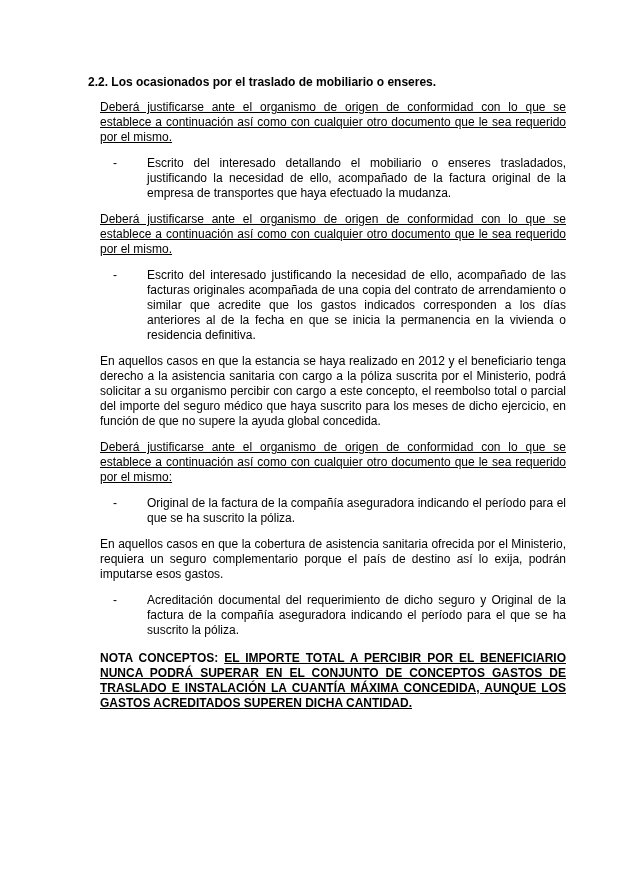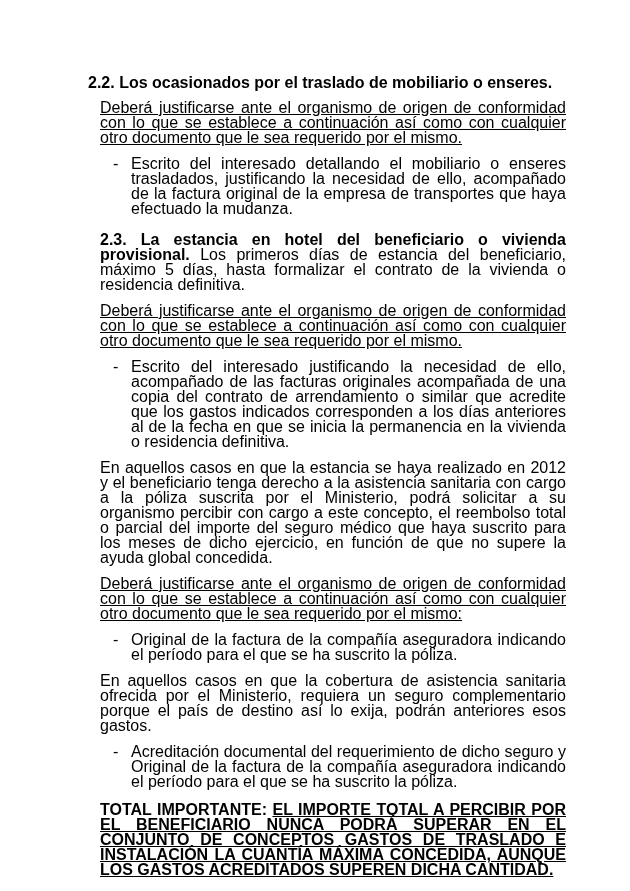--- a/index.html
+++ b/index.html
@@ -8,21 +8,21 @@
     background: #ffffff;
   }
   .page {
     position: relative;
     width: 630px;
     height: 891px;
     background: #ffffff;
     box-sizing: border-box;
     padding: 75px 64px 40px 88px;
     font-family: "Liberation Sans", sans-serif;
-    font-size: 16px;
+    font-size: 12px;
     line-height: 15px;
     color: #000000;
     overflow: hidden;
   }
   .para {
     margin: 0 0 11px 12px;
     text-align: justify;
   }
   .bold { font-weight: bold; }
   .underlined { text-decoration: underline; }
@@ -37,64 +37,62 @@
     margin: 0 0 11px 25px;
     align-items: flex-start;
   }
   .bullet .marker {
     flex: 0 0 18px;
     width: 18px;
   }
   .bullet .text {
     flex: 1 1 auto;
     text-align: justify;
+    margin-left: 16px;
   }
   .note {
     margin-top: 13px;
   }
 </style>
 </head>
 <body>
 
 <div class="page">
 
   <p class="heading">2.2. Los ocasionados por el traslado de mobiliario o enseres.</p>
 
   <p class="para underlined">Deberá justificarse ante el organismo de origen de conformidad con lo que se establece a continuación así como con cualquier otro documento que le sea requerido por el mismo.</p>
 
   <div class="bullet">
     <span class="marker">-</span>
     <span class="text">Escrito del interesado detallando el mobiliario o enseres trasladados, justificando la necesidad de ello, acompañado de la factura original de la empresa de transportes que haya efectuado la mudanza.</span>
   </div>
 
-  <p class="para heading-extra-space">
-    <span class="bold">2.3. La estancia en hotel del beneficiario o vivienda provisional.</span><span> Los primeros días de estancia del beneficiario, máximo 5 días, hasta formalizar el contrato de la vivienda o residencia definitiva.</span>
-  </p>
 
   <p class="para underlined">Deberá justificarse ante el organismo de origen de conformidad con lo que se establece a continuación así como con cualquier otro documento que le sea requerido por el mismo.</p>
 
   <div class="bullet">
     <span class="marker">-</span>
     <span class="text">Escrito del interesado justificando la necesidad de ello, acompañado de las facturas originales acompañada de una copia del contrato de arrendamiento o similar que acredite que los gastos indicados corresponden a los días anteriores al de la fecha en que se inicia la permanencia en la vivienda o residencia definitiva.</span>
   </div>
 
 
   <p class="para">En aquellos casos en que la estancia se haya realizado en 2012 y el beneficiario tenga derecho a la asistencia sanitaria con cargo a la póliza suscrita por el Ministerio, podrá solicitar a su organismo percibir con cargo a este concepto, el reembolso total o parcial del importe del seguro médico que haya suscrito para los meses de dicho ejercicio, en función de que no supere la ayuda global concedida.</p>
 
   <p class="para underlined">Deberá justificarse ante el organismo de origen de conformidad con lo que se establece a continuación así como con cualquier otro documento que le sea requerido por el mismo:</p>
 
   <div class="bullet">
     <span class="marker">-</span>
     <span class="text">Original de la factura de la compañía aseguradora indicando el período para el que se ha suscrito la póliza.</span>
   </div>
 
-  <p class="para">En aquellos casos en que la cobertura de asistencia sanitaria ofrecida por el Ministerio, requiera un seguro complementario porque el país de destino así lo exija, podrán anteriores esos gastos.</p>
+  <p class="para">En aquellos casos en que la cobertura de asistencia sanitaria ofrecida por el Ministerio, requiera un seguro complementario porque el país de destino así lo exija, podrán imputarse esos gastos.</p>
 
   <div class="bullet">
     <span class="marker">-</span>
     <span class="text">Acreditación documental del requerimiento de dicho seguro y Original de la factura de la compañía aseguradora indicando el período para el que se ha suscrito la póliza.</span>
   </div>
 
   <p class="para note">
-    <span class="bold">TOTAL IMPORTANTE: </span><span class="bold underlined">EL IMPORTE TOTAL A PERCIBIR POR EL BENEFICIARIO NUNCA PODRÁ SUPERAR EN EL CONJUNTO DE CONCEPTOS GASTOS DE TRASLADO E INSTALACIÓN LA CUANTÍA MÁXIMA CONCEDIDA, AUNQUE LOS GASTOS ACREDITADOS SUPEREN DICHA CANTIDAD.</span>
+    <span class="bold">NOTA CONCEPTOS: </span><span class="bold underlined">EL IMPORTE TOTAL A PERCIBIR POR EL BENEFICIARIO NUNCA PODRÁ SUPERAR EN EL CONJUNTO DE CONCEPTOS GASTOS DE TRASLADO E INSTALACIÓN LA CUANTÍA MÁXIMA CONCEDIDA, AUNQUE LOS GASTOS ACREDITADOS SUPEREN DICHA CANTIDAD.</span>
   </p>
 
 </div>
 
 </body></html>

